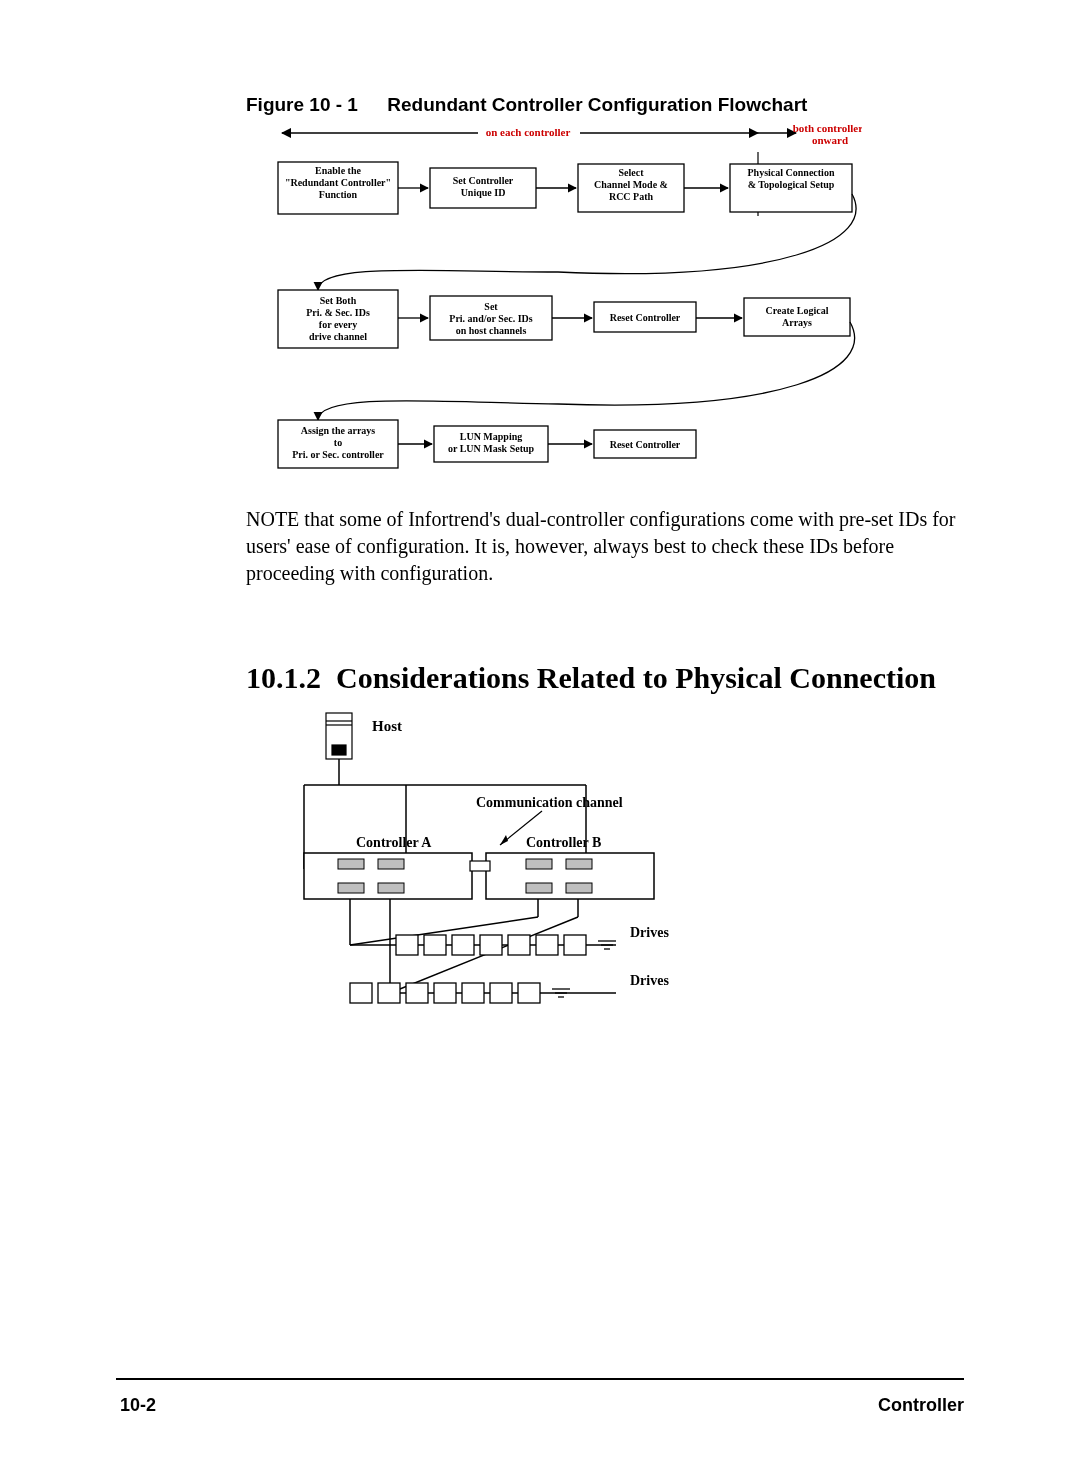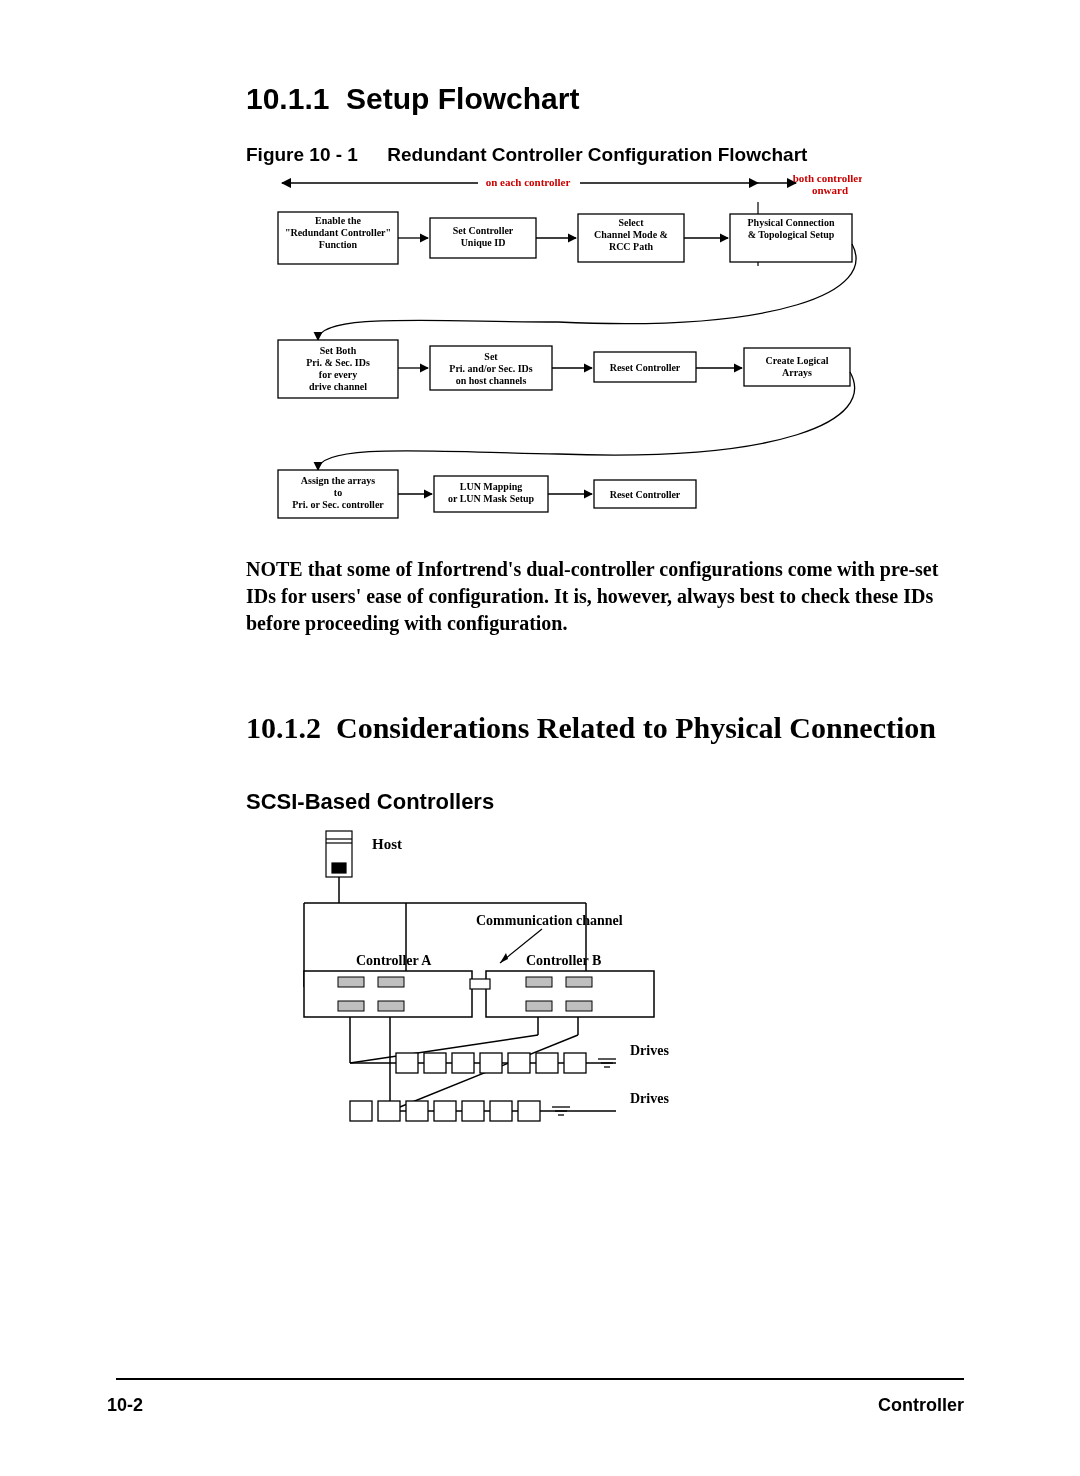--- a/index.html
+++ b/index.html
@@ -5,37 +5,34 @@
   html,body{margin:0;padding:0;background:#fff;}
   body{width:1080px;height:1476px;font-family:"Times New Roman",Times,serif;color:#000;position:relative;}
   .page{padding:82px 116px 0 246px;box-sizing:border-box;}
   
   .h3{font-family:Arial,Helvetica,sans-serif;font-weight:bold;font-size:30px;margin:0 0 28px 0;}
   .h3b{font-family:Liberation Serif, serif;font-weight:bold;font-size:30px;margin:0 0 10px 0;line-height:1.25;}
   .h3b .lead{display:inline-block;width:90px;}
   .h4{font-family:Arial,Helvetica,sans-serif;font-weight:bold;font-size:22px;margin:42px 0 10px 0;}
   .figcap{font-family:Arial,Helvetica,sans-serif;font-weight:bold;font-size:19px;margin:12px 0 6px 0;}
   .figcap .lead{display:inline-block;width:136px;}
-  .note{font-size:20px;line-height:1.35;margin:20px 0 72px 0;font-weight:bold;}
+  .note{font-size:20px;line-height:1.35;margin:20px 0 72px 0;}
   
   .flowchart-wrap{width:604px;margin-left:12px;}
   
   .fig2{width:400px;margin:6px 0 0 40px;font-weight:bold;}
   
   .hr{position:absolute;left:116px;right:116px;bottom:96px;border-top:2px solid #000;}
-  .footer{position:absolute;left:107px;right:116px;bottom:60px;display:flex;justify-content:space-between;font-family:Arial,Helvetica,sans-serif;font-weight:bold;font-size:18px;}
+  .footer{position:absolute;left:120px;right:116px;bottom:60px;display:flex;justify-content:space-between;font-family:Arial,Helvetica,sans-serif;font-weight:bold;font-size:18px;}
 </style>
 </head>
 <body>
 
 <div class="page">
 
-  <h3 class="h3">
-    <span>10.1.1</span>&nbsp;&nbsp;<span>Setup Flowchart</span>
-  </h3>
 
   <p class="figcap">
     <span class="lead">Figure 10 - 1</span>
     <span>Redundant Controller Configuration Flowchart</span>
   </p>
 
   <div class="flowchart-wrap">
     <svg class="fc" viewBox="0 0 604 360" width="604" height="360">
       <defs>
         <marker id="ah" viewBox="0 0 10 10" refX="9" refY="5" markerWidth="7" markerHeight="7" orient="auto">
@@ -128,21 +125,20 @@
       </g>
     </svg>
   </div>
 
   <p class="note">NOTE that some of Infortrend's dual-controller configurations come with pre-set IDs for users' ease of configuration.  It is, however, always best to check these IDs before proceeding with configuration.</p>
 
   <h3 class="h3b">
     <span class="lead">10.1.2</span><span>Considerations Related to Physical Connection</span>
   </h3>
 
-  <h4 class="h4">SCSI-Based Controllers</h4>
 
 
   <div class="fig2">
     <svg viewBox="0 0 400 310" width="400" height="310">
 
       <g stroke="#000" stroke-width="1.2" fill="#fff">
         <rect x="40" y="6" width="26" height="46"></rect>
         <line x1="40" y1="14" x2="66" y2="14"></line>
         <line x1="40" y1="18" x2="66" y2="18"></line>
         <rect x="46" y="38" width="14" height="10" fill="#000"></rect>

